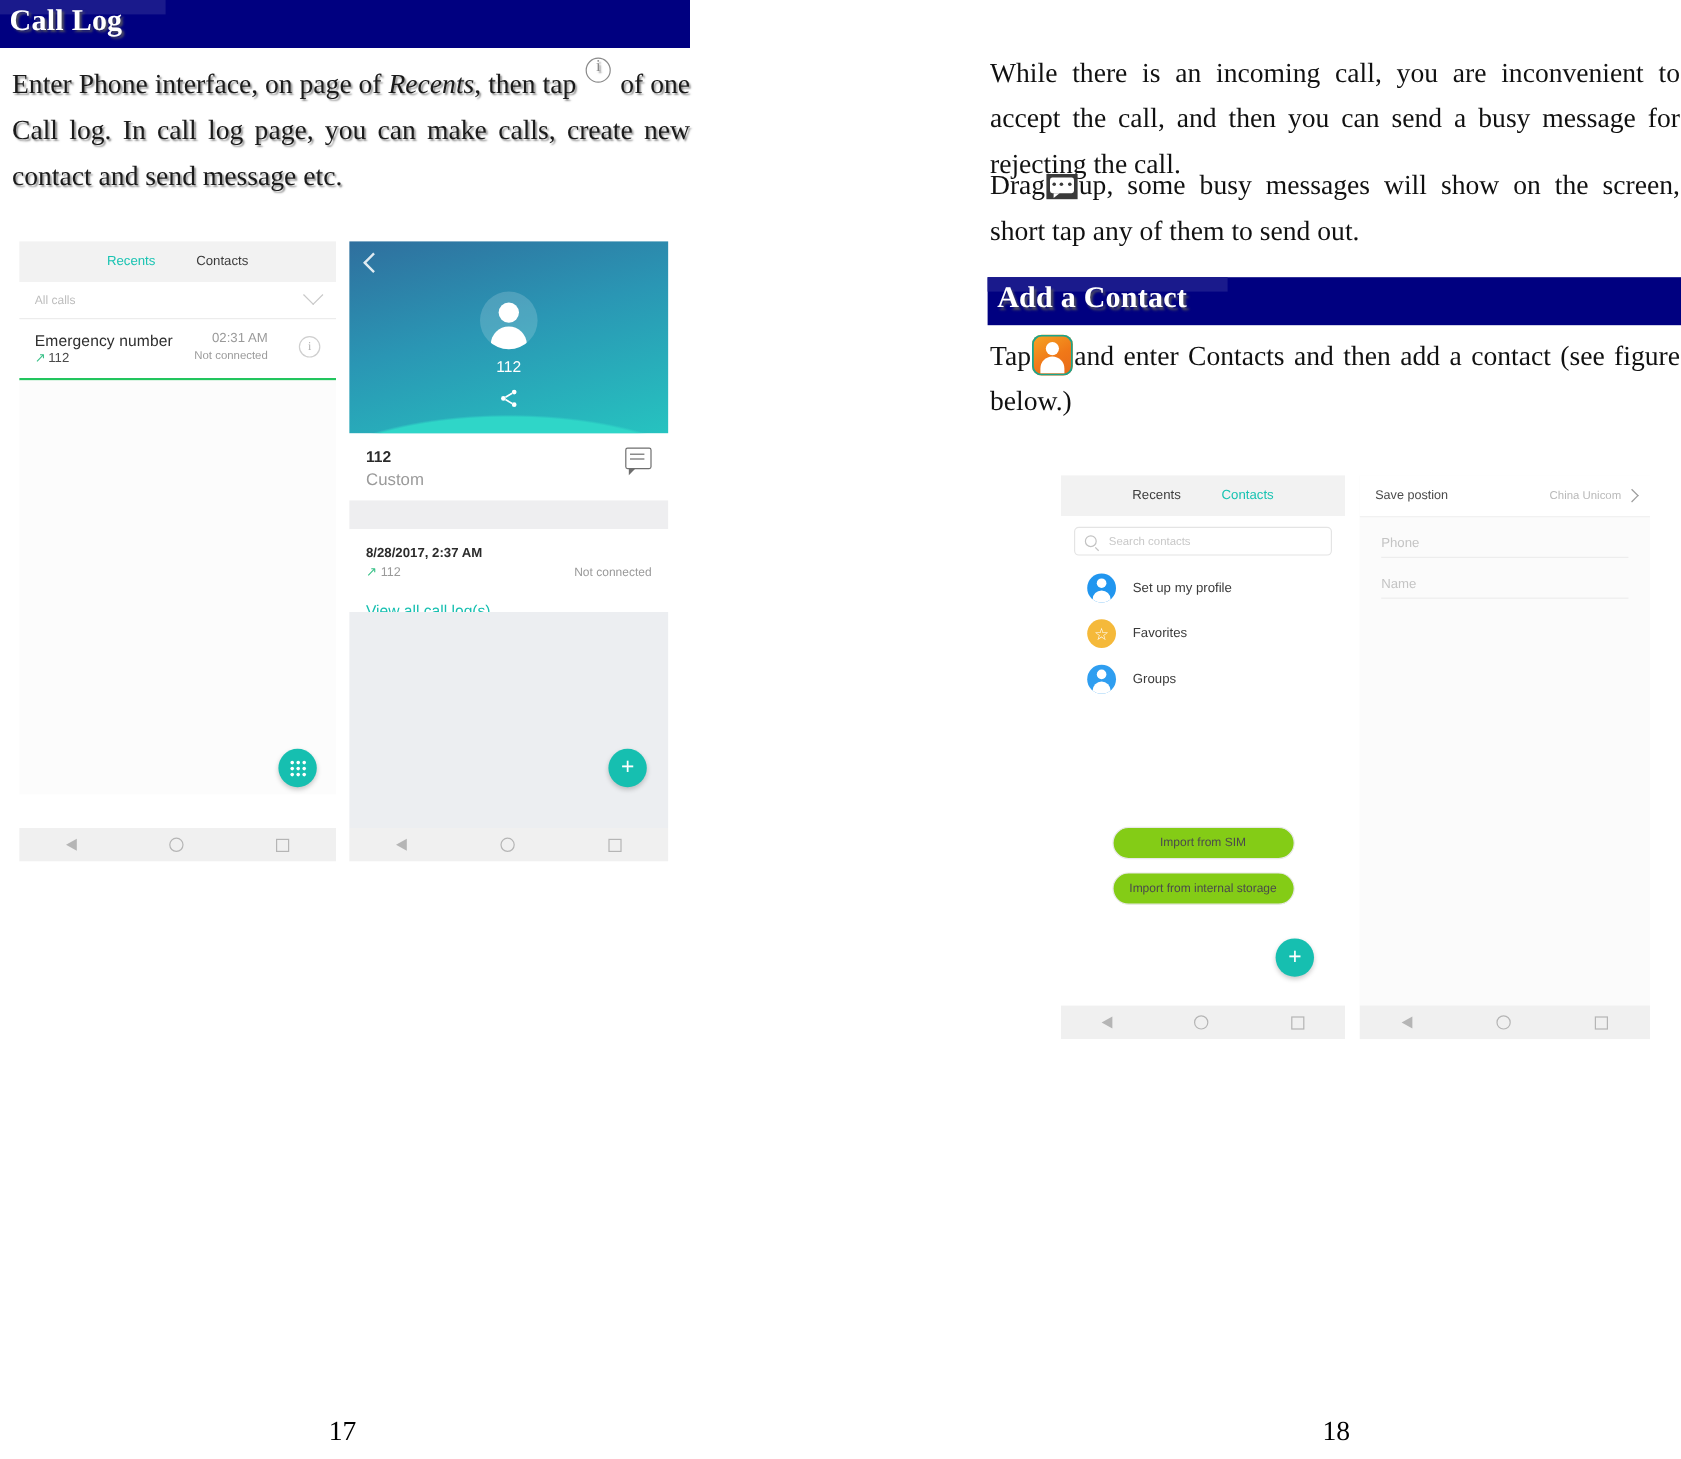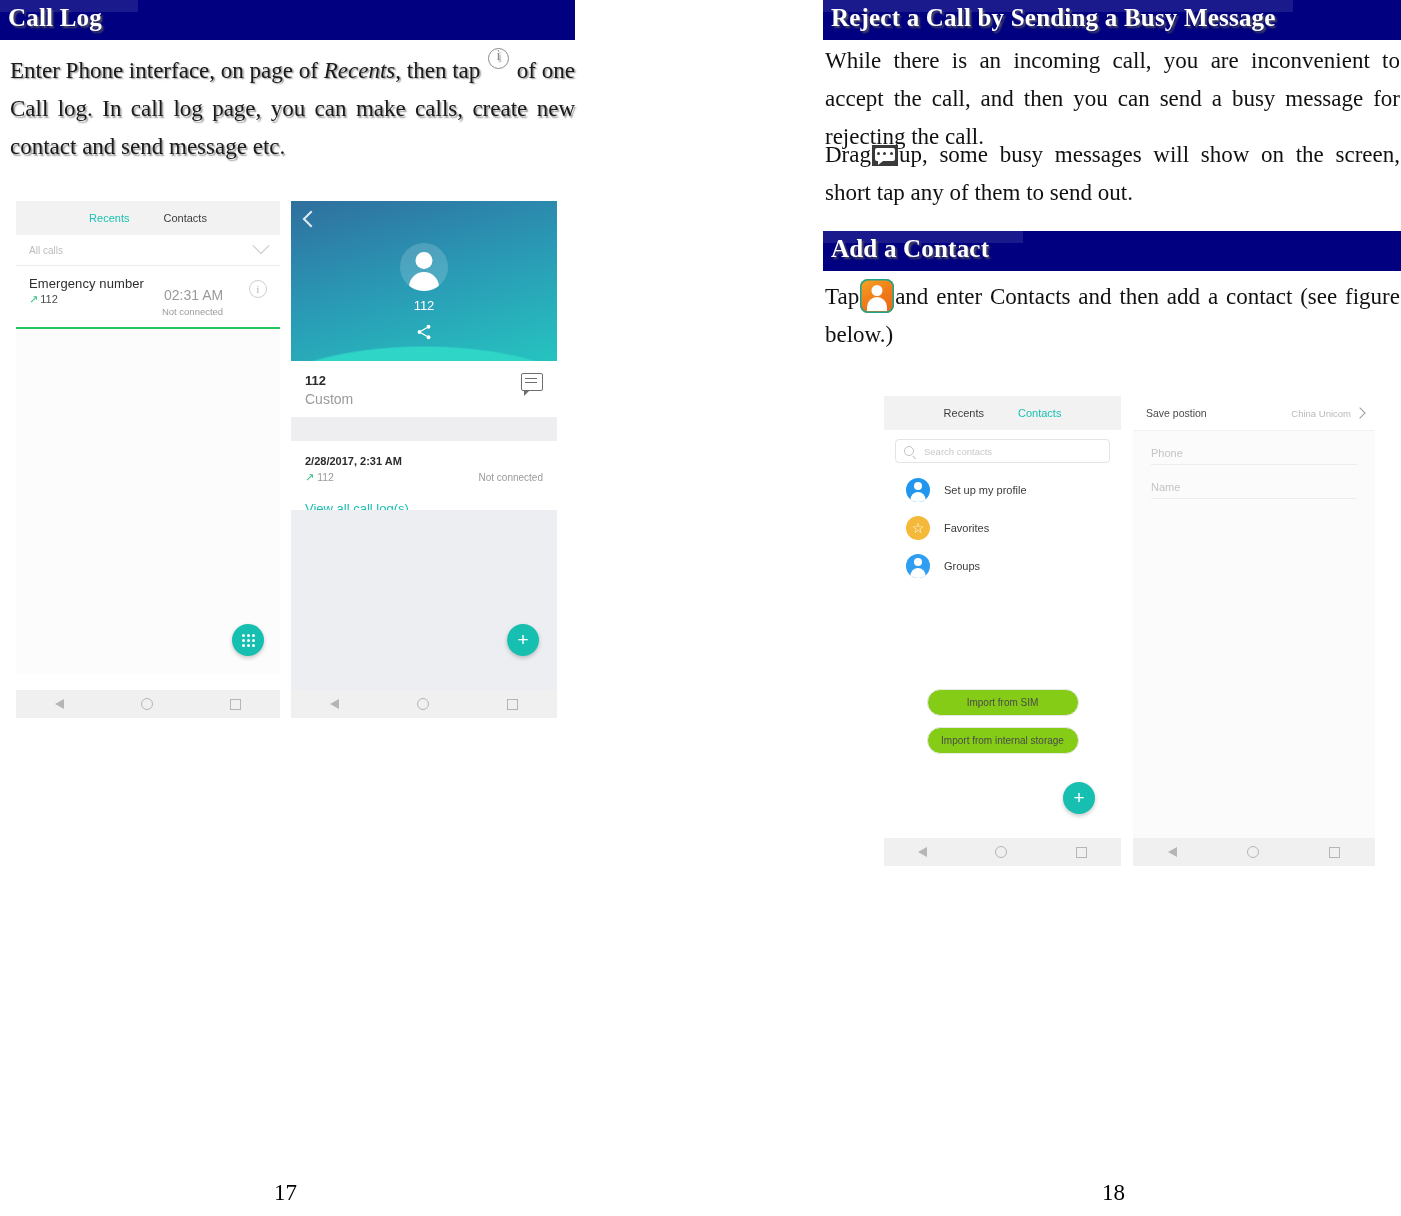--- a/index.html
+++ b/index.html
@@ -207,21 +207,21 @@
   .call-row .left .num {
     font-size: 11px; color: #4a4a4a; margin-top: 2px;
     display: flex; align-items: center; gap: 2px;
   }
   .arrow-out {
     display: inline-block;
     color: #3cc28a; font-size: 11px; line-height: 11px;
     transform: rotate(0deg);
   }
   .call-row .mid { text-align: right; padding-right: 8px; }
-  .call-row .mid .time { font-size: 14px; color: #9a9a9a; margin-top: 11px; }
+  .call-row .mid .time { font-size: 11px; color: #9a9a9a; }
   .call-row .mid .stat { font-size: 9.5px; color: #9a9a9a; margin-top: 3px; }
   .circle-i {
     width: 16px; height: 16px;
     border: 1px solid #cfcfcf; border-radius: 50%;
     color: #b0b0b0; font-size: 10px;
     display: flex; align-items: center; justify-content: center;
     margin-top: 4px;
     font-family: "Liberation Serif", serif;
   }
 
@@ -530,21 +530,21 @@
         <div class="n">112</div>
         <div class="sub">Custom</div>
       </div>
       <div class="msg-icon">
           <i class="l1"></i>
           <i class="l2"></i>
         </div>
     </div>
     <div class="spacer-band"></div>
     <div class="log-entry">
-      <div class="date">2/28/2017, 2:31 AM</div>
+      <div class="date">8/28/2017, 2:37 AM</div>
       <div class="row2">
         <div class="ln">
           <span class="arrow-out">↗</span>
           <span>112</span>
         </div>
         <div class="rn">Not connected</div>
       </div>
     </div>
     <div class="viewall">View all call log(s)</div>
     <div class="grey-panel" style="top:309px; bottom:28px;"></div>
@@ -556,25 +556,20 @@
       <span class="nv-home"></span>
       <span class="nv-rec"></span>
     </div>
   </div>
 
   <div class="pagenum" style="left:274px;">17</div>
 </div>
 
 <div class="page page-right">
 
-  <div class="heading-wrap" style="left:123px; top:0; width:578px;">
-    <div class="heading-bar" style="width:578px;"></div>
-    <div class="heading-bar notch" style="width:470px;"></div>
-    <div class="heading-text">Reject a Call by Sending a Busy Message</div>
-  </div>
 
   <div class="para" style="left:125px; top:42px; width:575px;">While there is an incoming call, you are inconvenient to accept the call, and then you can send a busy message for rejecting the call.</div>
 
   <div class="para" style="left:125px; top:136px; width:575px;">
     <span>Drag</span><span class="icon-bubble"><span class="bub"></span><span class="dots">
           <i></i>
           <i></i>
           <i></i>
         </span></span><span>up, some busy messages will show on the screen, short tap any of them to send out.</span>
   </div>

